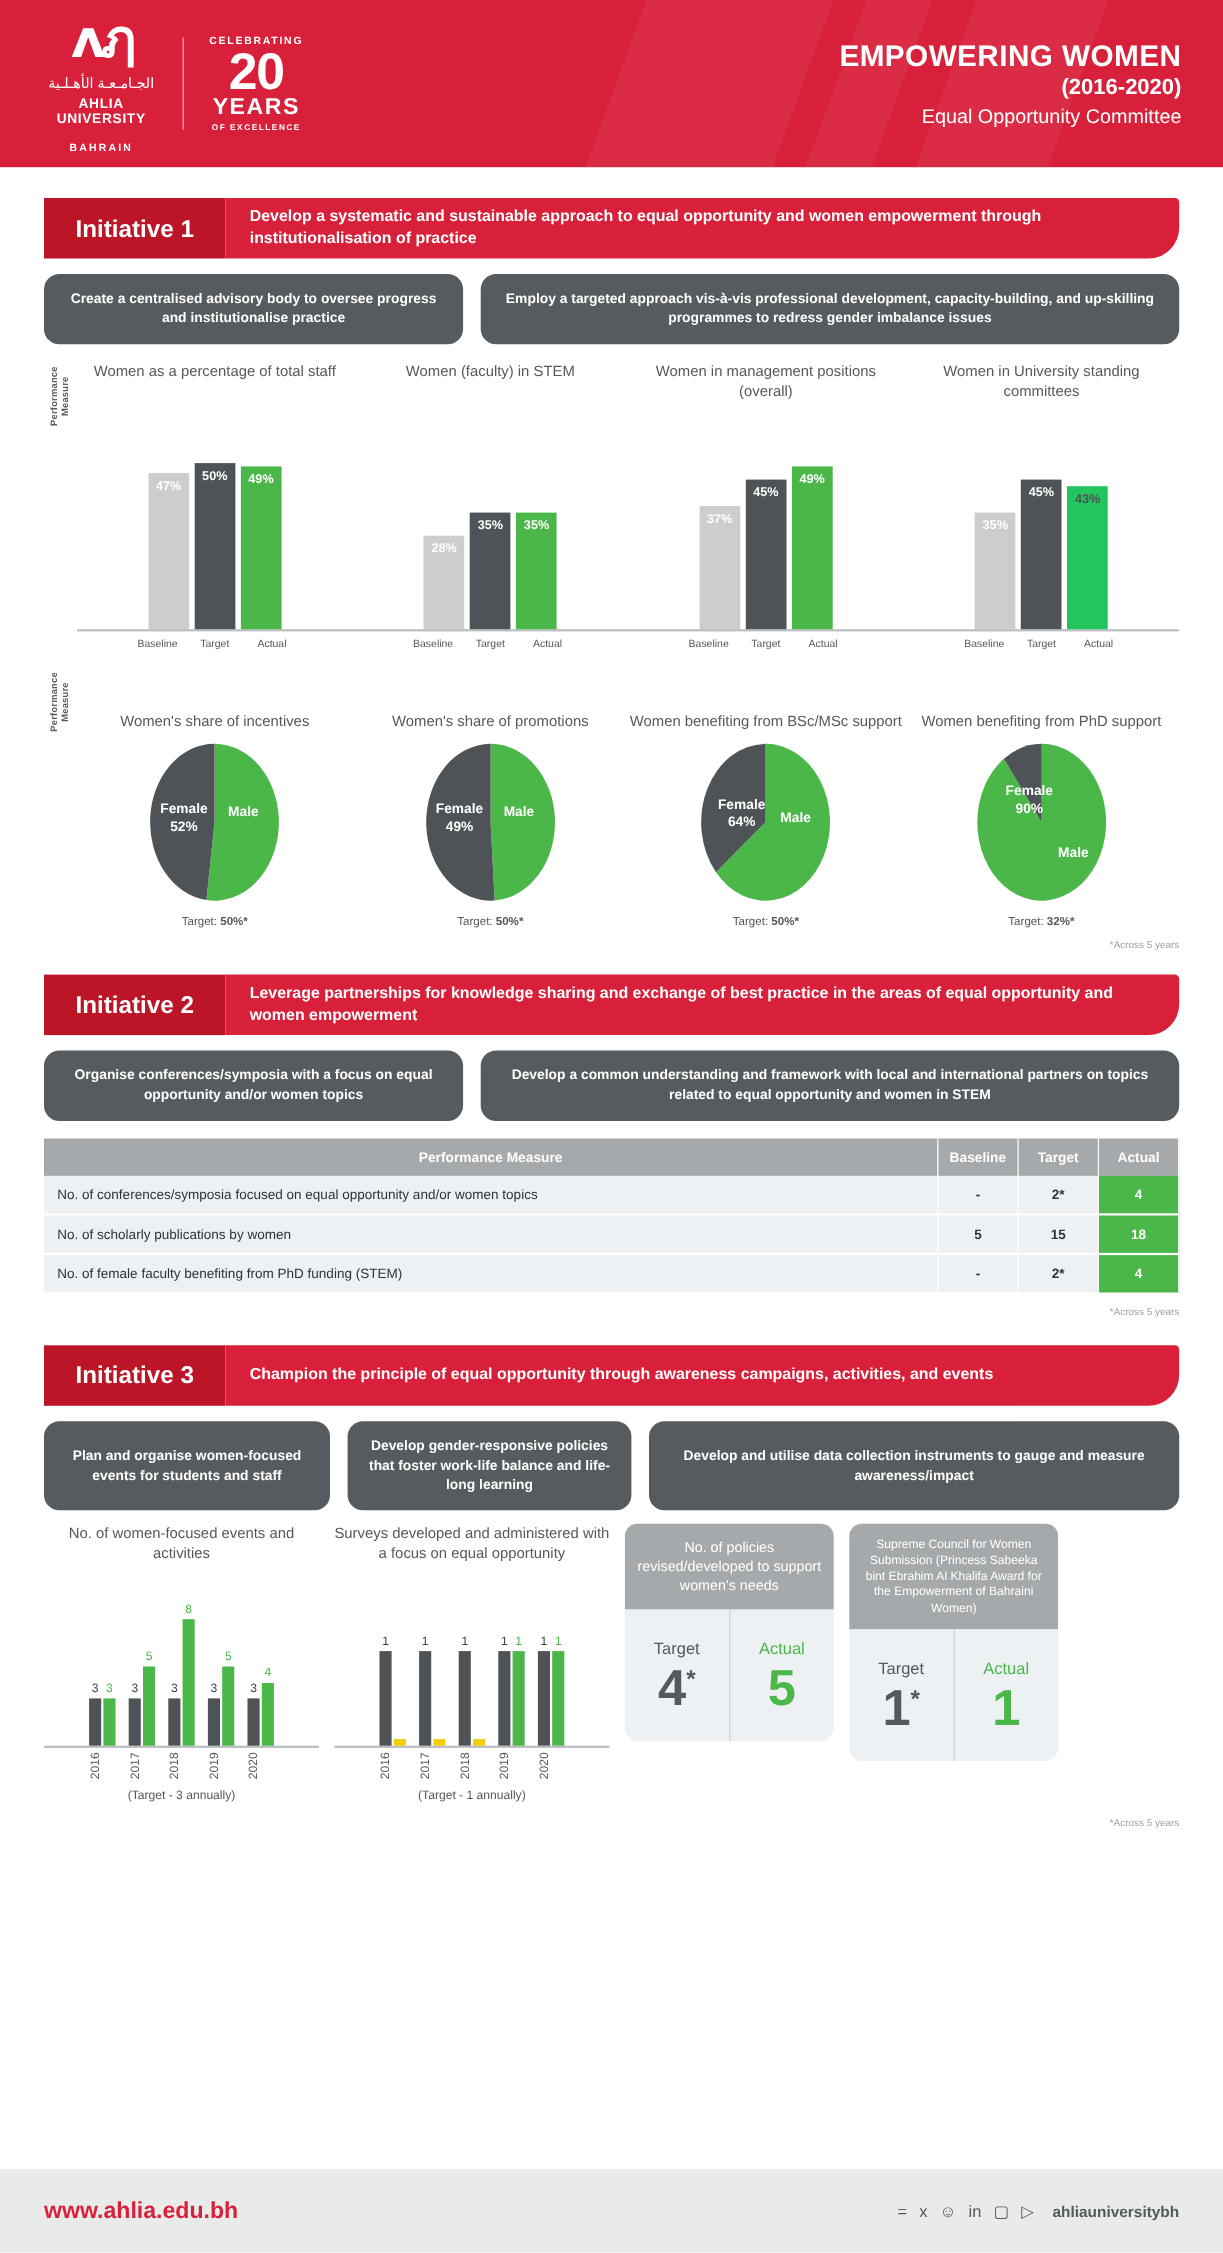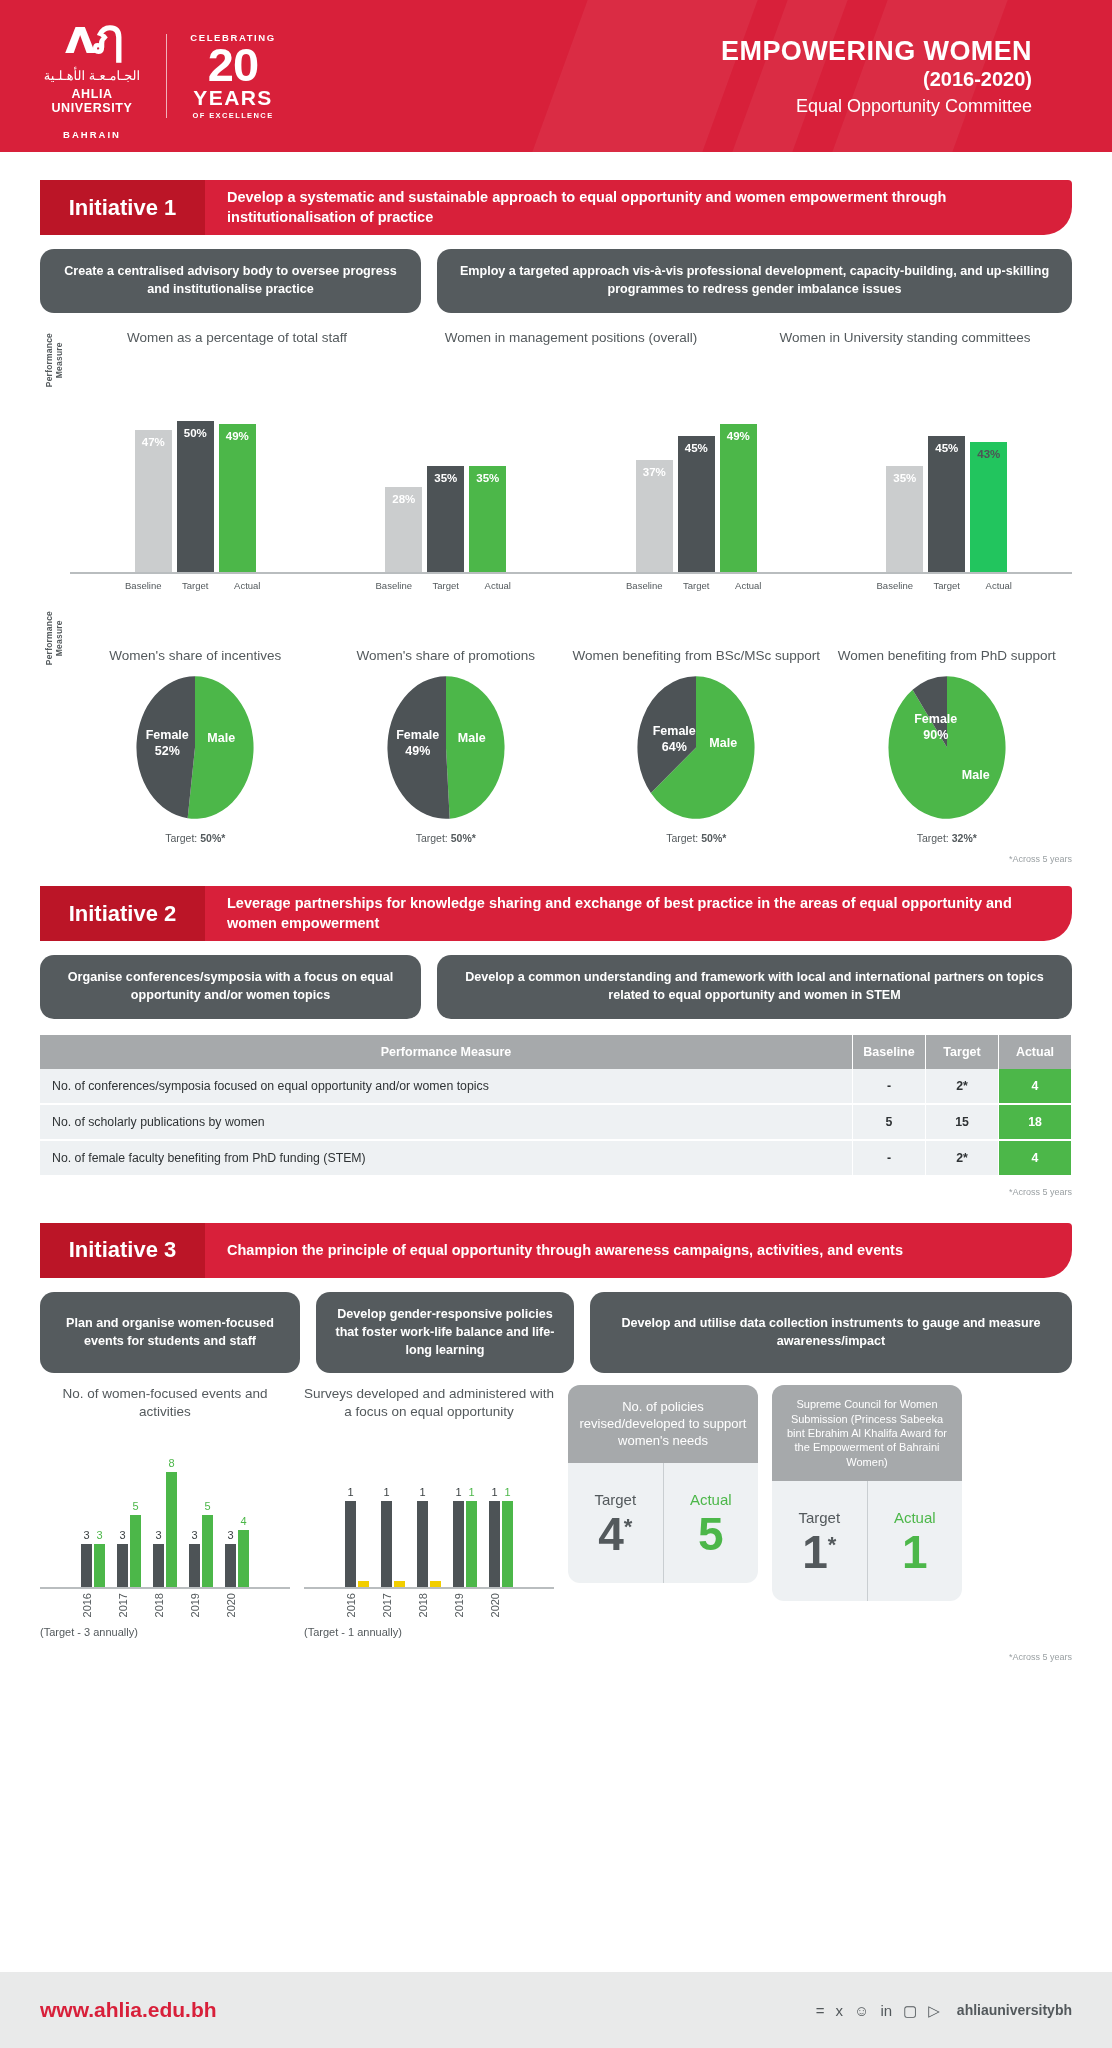--- a/index.html
+++ b/index.html
@@ -30,21 +30,21 @@
   .logo-mark .ar { font-size:13px; margin-top:8px; letter-spacing:.5px; }
   .logo-mark .en { font-size:12.5px; font-weight:700; letter-spacing:.6px; margin-top:4px; }
   .logo-mark .bh { font-size:9.5px; font-weight:700; letter-spacing:2px; margin-top:14px; }
   .logo-sep { width:1px; height:84px; background:rgba(255,255,255,.65); margin:0 20px; }
   .celeb { color:#fff; text-align:center; width:92px; }
   .celeb .c1 { font-size:9.5px; font-weight:700; letter-spacing:1.6px; }
   .celeb .c2 { font-size:47px; font-weight:800; line-height:.95; letter-spacing:-1px; }
   .celeb .c3 { font-size:21px; font-weight:800; letter-spacing:1.4px; line-height:1; }
   .celeb .c4 { font-size:7.5px; font-weight:700; letter-spacing:1.4px; margin-top:3px; }
 
-  .hdr-title { margin-left:auto; text-align:right; padding-right:80px; color:#fff; }
+  .hdr-title { margin-left:auto; text-align:right; padding-right:38px; color:#fff; }
   .hdr-title .t1 { font-size:27px; font-weight:800; letter-spacing:.4px; }
   .hdr-title .t2 { font-size:20px; font-weight:800; margin-top:1px; }
   .hdr-title .t3 { font-size:18px; font-weight:400; margin-top:5px; }
 
   
   .init-banner { position:relative; height:55px; display:flex; margin:0 40px 0 40px; }
   .init-banner .tag {
     width:165px; background:#bb1527; color:#fff;
     display:flex; align-items:center; justify-content:center;
     font-size:22px; font-weight:700;
@@ -126,21 +126,21 @@
   .i3-row { display:flex; margin:12px 40px 0 40px; gap:14px; align-items:flex-start; }
   .i3-chartbox { width:250px; }
   .i3-title { text-align:center; font-size:13.5px; color:#53595c; line-height:1.32; min-height:54px; }
   .i3-plot { height:148px; display:flex; align-items:flex-end; justify-content:center; gap:12px; padding:0 6px; }
   .i3-pair { display:flex; align-items:flex-end; gap:2px; height:100%; }
   .i3-bar { width:11px; position:relative; }
   .i3-bar .n { position:absolute; top:-15px; left:-7px; right:-7px; text-align:center; font-size:11px; font-weight:400; }
   .i3-axis { height:2px; background:#b9bdbf; }
   .i3-years { display:flex; justify-content:center; gap:12px; padding:0 6px; margin-top:4px; }
   .i3-year { width:24px; font-size:11px; color:#53595c; writing-mode:vertical-rl; transform:rotate(180deg); text-align:center; }
-  .i3-sub { font-size:11px; color:#53595c; margin-top:8px; }
+  .i3-sub { text-align:center; font-size:11px; color:#53595c; margin-top:8px; }
 
   .stat-card { width:190px; border-radius:12px; overflow:hidden; background:#eef1f3; }
   .stat-card .head {
     background:#a6a9ab; color:#fff; text-align:center;
     font-size:13px; line-height:1.3; padding:12px 10px; min-height:78px;
     display:flex; align-items:center; justify-content:center;
   }
   .stat-card .head.small { font-size:11px; }
   .stat-card .body { display:flex; height:120px; }
   .stat-card .half { flex:1; display:flex; flex-direction:column; align-items:center; justify-content:center; gap:6px; }
@@ -207,20 +207,21 @@
 </div>
 
 <div class="bars-wrap">
   <div class="bars-head">
     <div class="pmcol">
         <div class="pm-label">Performance
 Measure</div>
       </div>
     <div class="titles">
       <div>Women as a percentage of total staff</div>
+      <div>Women (faculty) in STEM</div>
       <div>Women in management positions (overall)</div>
       <div>Women in University standing committees</div>
     </div>
   </div>
 
   <div class="bar-groups" id="barGroups">
       <div class="bar-group">
         <div class="bar" style="height: 141.81px; background: rgb(203, 205, 206);">
           <div class="val" style="color: rgb(255, 255, 255);">47%</div>
         </div>

